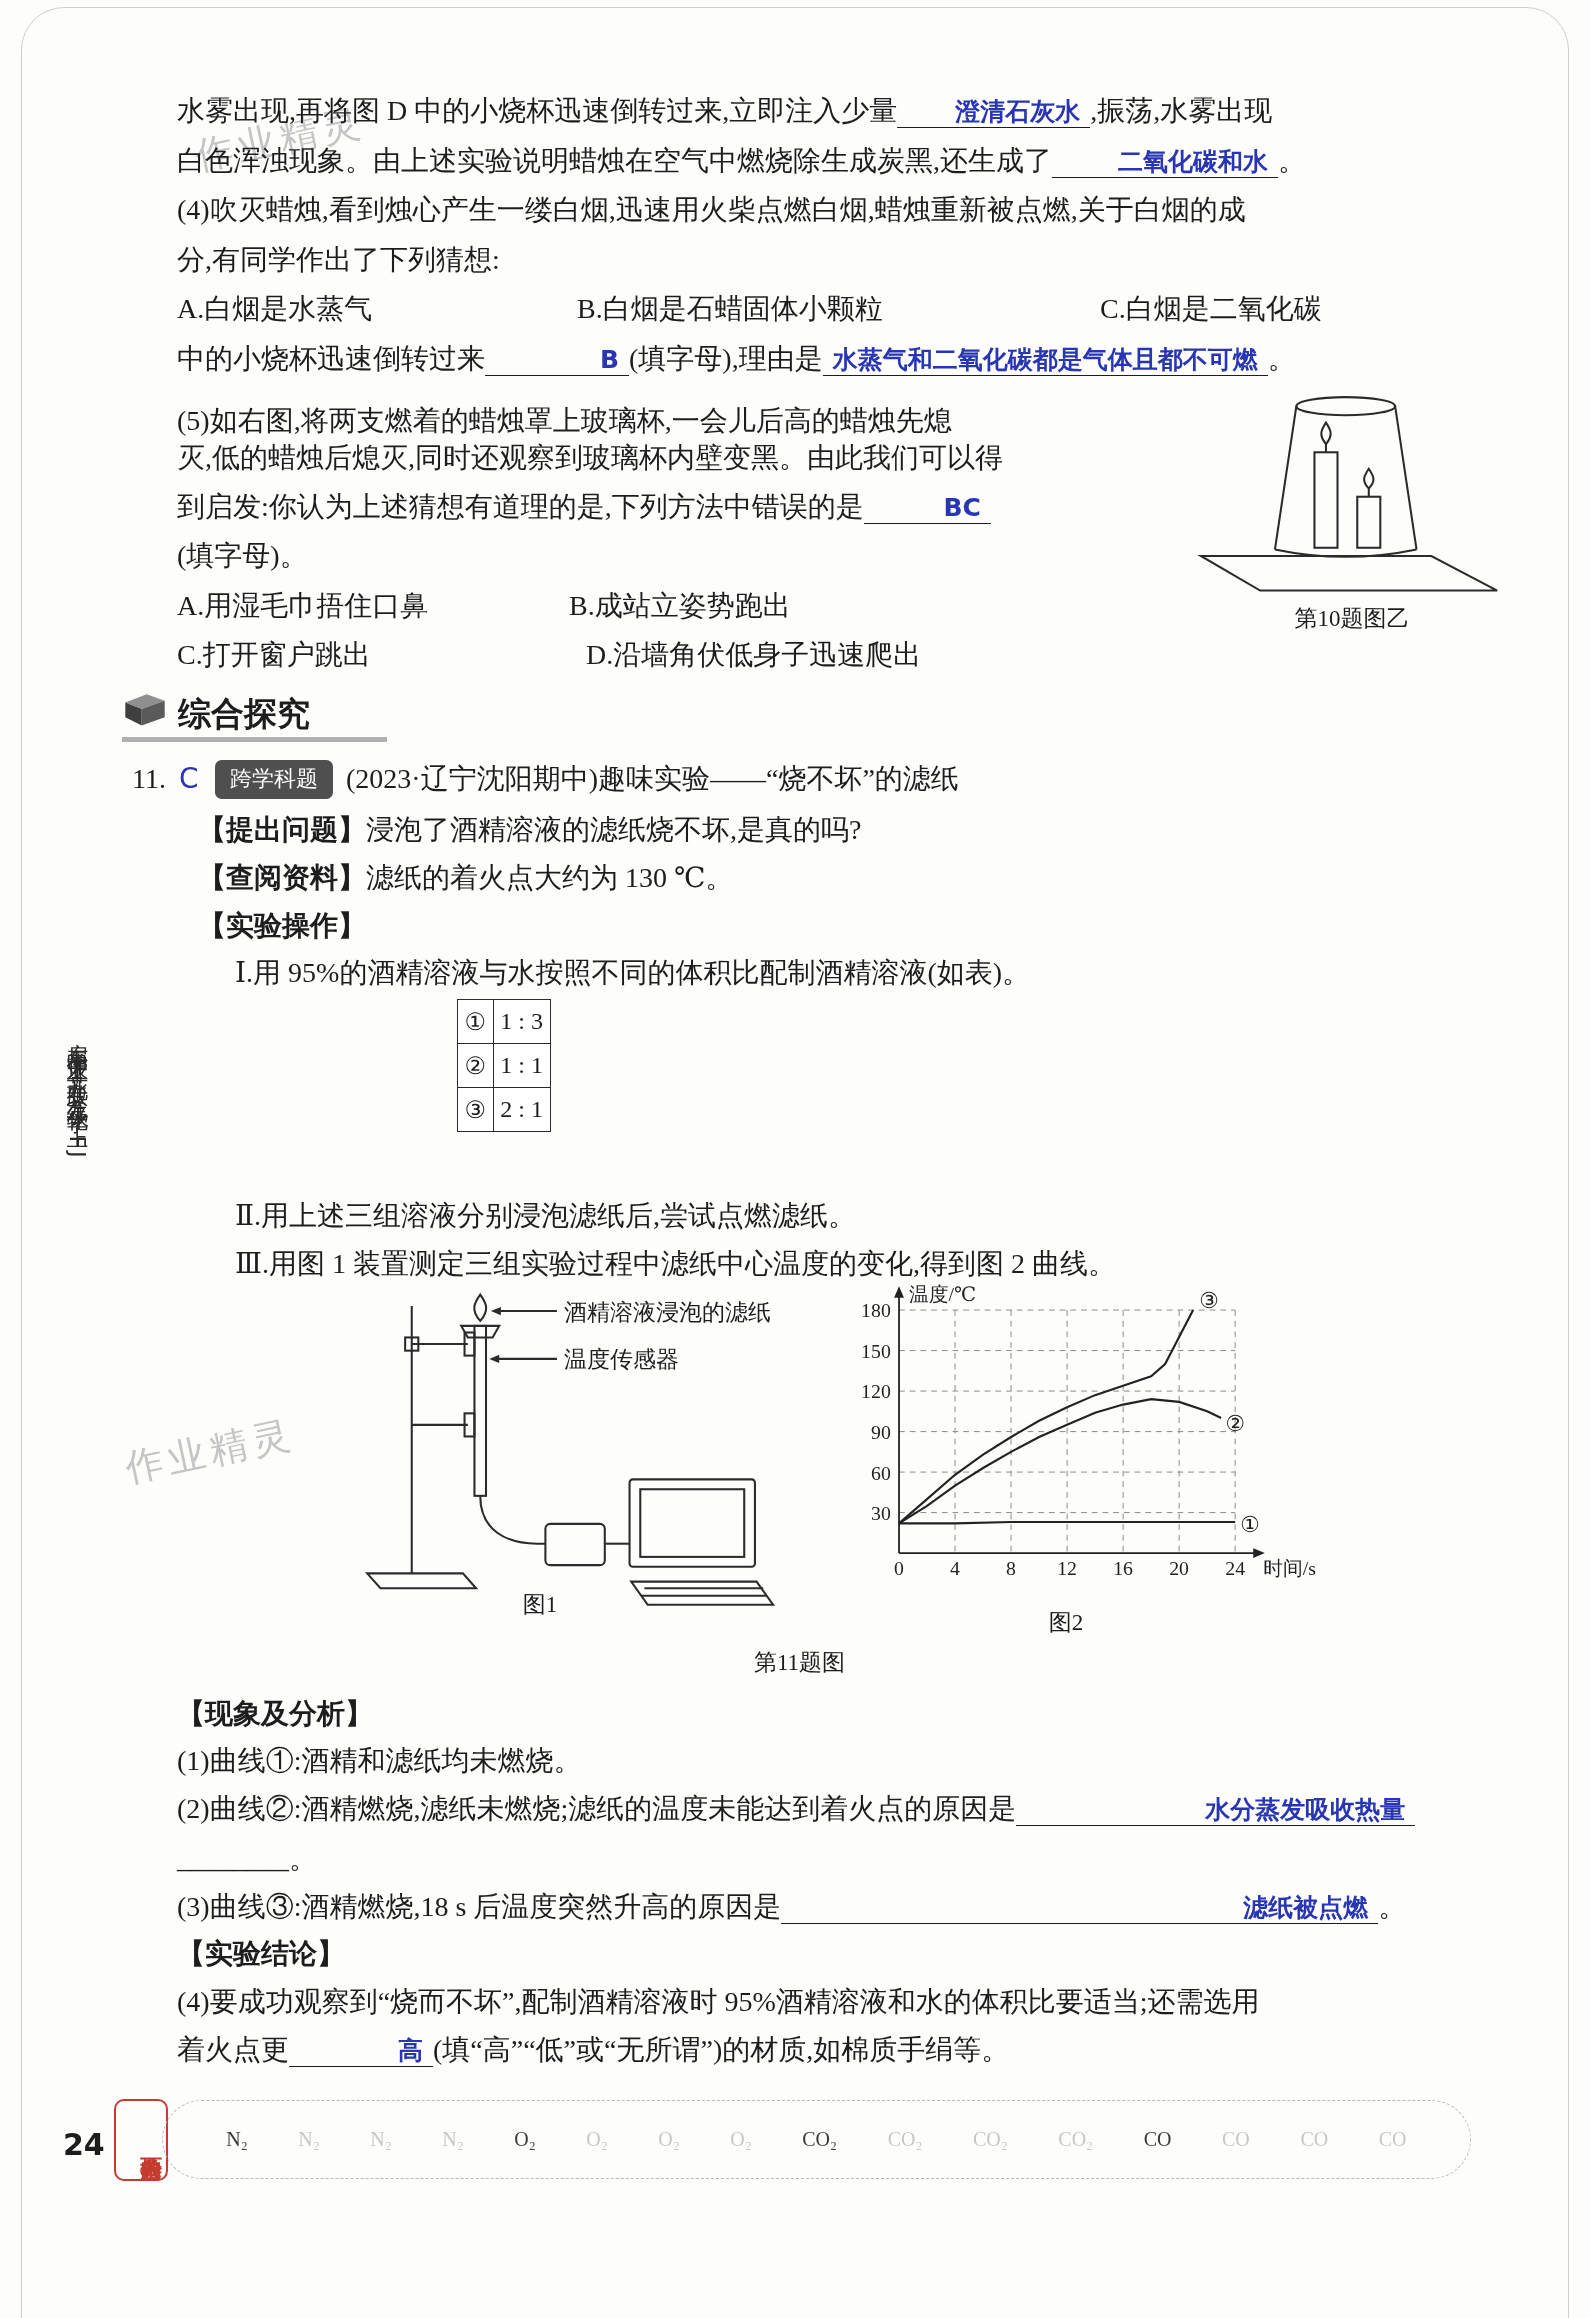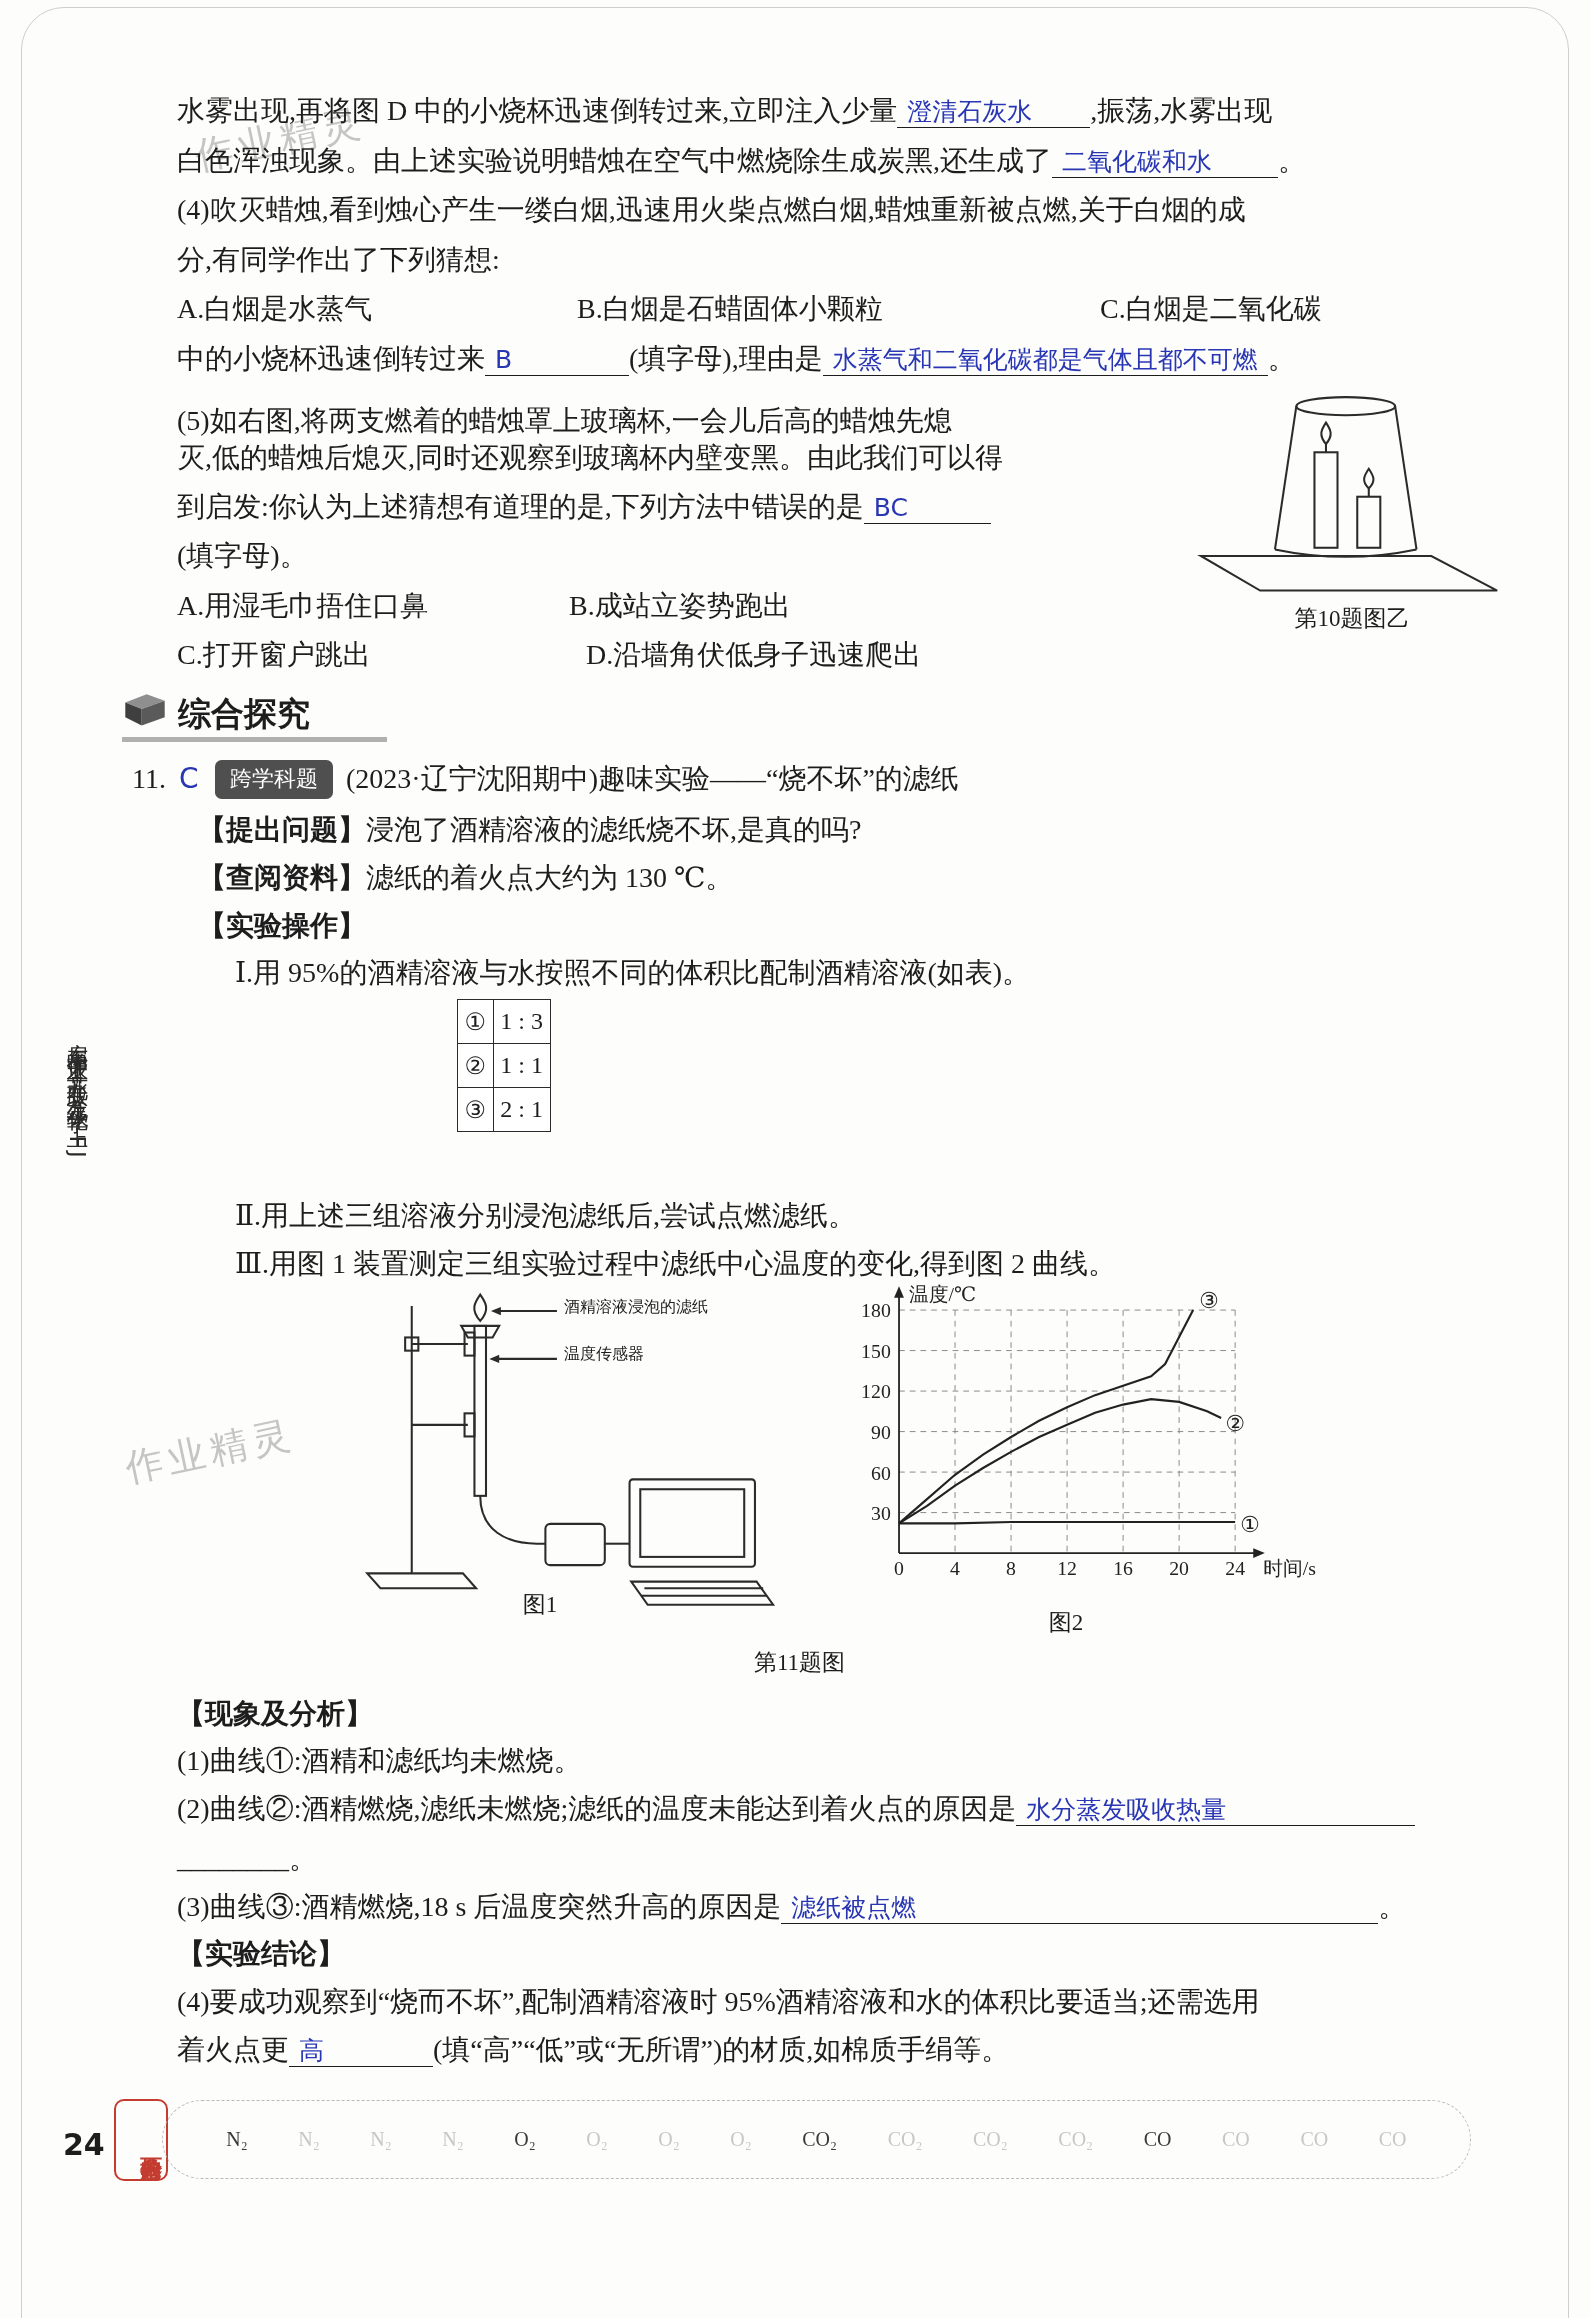--- a/index.html
+++ b/index.html
@@ -1,22 +1,22 @@
 <!DOCTYPE html>
 <html style="font-size:13px"><head>
 <meta charset="utf-8">
 <style>
   html,body{margin:0;padding:0;}
   body{position:relative;width:1592px;height:2319px;background:#fdfdfc;
        font-family:"Liberation Serif","DejaVu Serif",serif;color:#1d1d1d;overflow:hidden;}
   .abs{position:absolute;}
   .line{position:absolute;left:177px;font-size:28px;white-space:nowrap;}
   .ans{color:#2836b4;font-family:"DejaVu Sans","Liberation Sans",sans-serif;font-size:25px;}
-  .blank{display:inline-block;border-bottom:1.6px solid #1d1d1d;text-align:left;
-         padding:0 10px 1.6px;line-height:1.1;vertical-align:baseline;}
+  .blank{display:inline-block;border-bottom:1.6px solid #1d1d1d;text-align:right;
+         padding:0 10px 1.6px;line-height:1.1;vertical-align:baseline;font-weight:bold;}
   .hd{font-family:"DejaVu Sans","Liberation Sans",sans-serif;font-weight:bold;}
   .badge{display:inline-block;background:#4f4f4f;color:#fff;border-radius:6.6px;
          font-family:"DejaVu Sans","Liberation Sans",sans-serif;font-size:22px;
          padding:3.3px 15px 5px;margin:0 13px 0 16.5px;vertical-align:2.5px;}
   .caption{position:absolute;font-size:23px;text-align:center;}
   table.v{position:absolute;left:457px;top:999px;border-collapse:collapse;background:#fff;}
   table.v td{border:1.6px solid #2b2b2b;font-size:24px;text-align:center;height:43px;padding:0 6.6px;}
   td.c1{width:140px;} td.c2{width:412px;}
   .formula-strip{position:absolute;left:162px;top:2100px;width:1309px;height:79px;
     border:1.6px dashed #b9b9b9;border-radius:40px;display:flex;align-items:center;
@@ -35,21 +35,21 @@
     font-family:"DejaVu Sans","Liberation Sans",sans-serif;font-size:21.4px;letter-spacing:3.3px;color:#2a2a2a;}
   .score-badge{position:absolute;left:114px;top:2099px;width:54px;height:82px;
     writing-mode:vertical-rl;border:2.5px solid #c43c30;border-radius:10px;color:#c43c30;
     font-family:"DejaVu Sans","Liberation Sans",sans-serif;font-size:22px;font-weight:bold;
     line-height:27px;text-align:center;padding:2.5px 0.8px;box-sizing:border-box;}
   .pagenum{position:absolute;left:63px;top:2127px;font-size:30px;font-weight:bold;
     font-family:"DejaVu Sans","Liberation Sans",sans-serif;}
   .frame{position:absolute;left:21.4px;top:6.6px;width:1546px;height:2638px;
     border:1.6px solid #cecece;border-radius:43px;}
   .rule{position:absolute;left:122px;top:737px;width:265px;height:5px;background:#b0b0b0;}
-  .figlabel{position:absolute;font-size:16px;white-space:nowrap;}
+  .figlabel{position:absolute;font-size:23px;white-space:nowrap;}
 </style>
 </head>
 <body>
 
 <div class="frame"></div>
 <div class="wm" style="left:194px;top:114px">作业精灵</div>
 <div class="wm" style="left:124px;top:1426px">作业精灵</div>
 
 <div class="line" style="top:92px"><span>水雾出现,再将图 D 中的小烧杯迅速倒转过来,立即注入少量</span><span class="blank ans" style="min-width:173px">澄清石灰水</span><span>,振荡,水雾出现</span></div>
 <div class="line" style="top:142px"><span>白色浑浊现象。由上述实验说明蜡烛在空气中燃烧除生成炭黑,还生成了</span><span class="blank ans" style="min-width:206px">二氧化碳和水</span><span>。</span></div>

